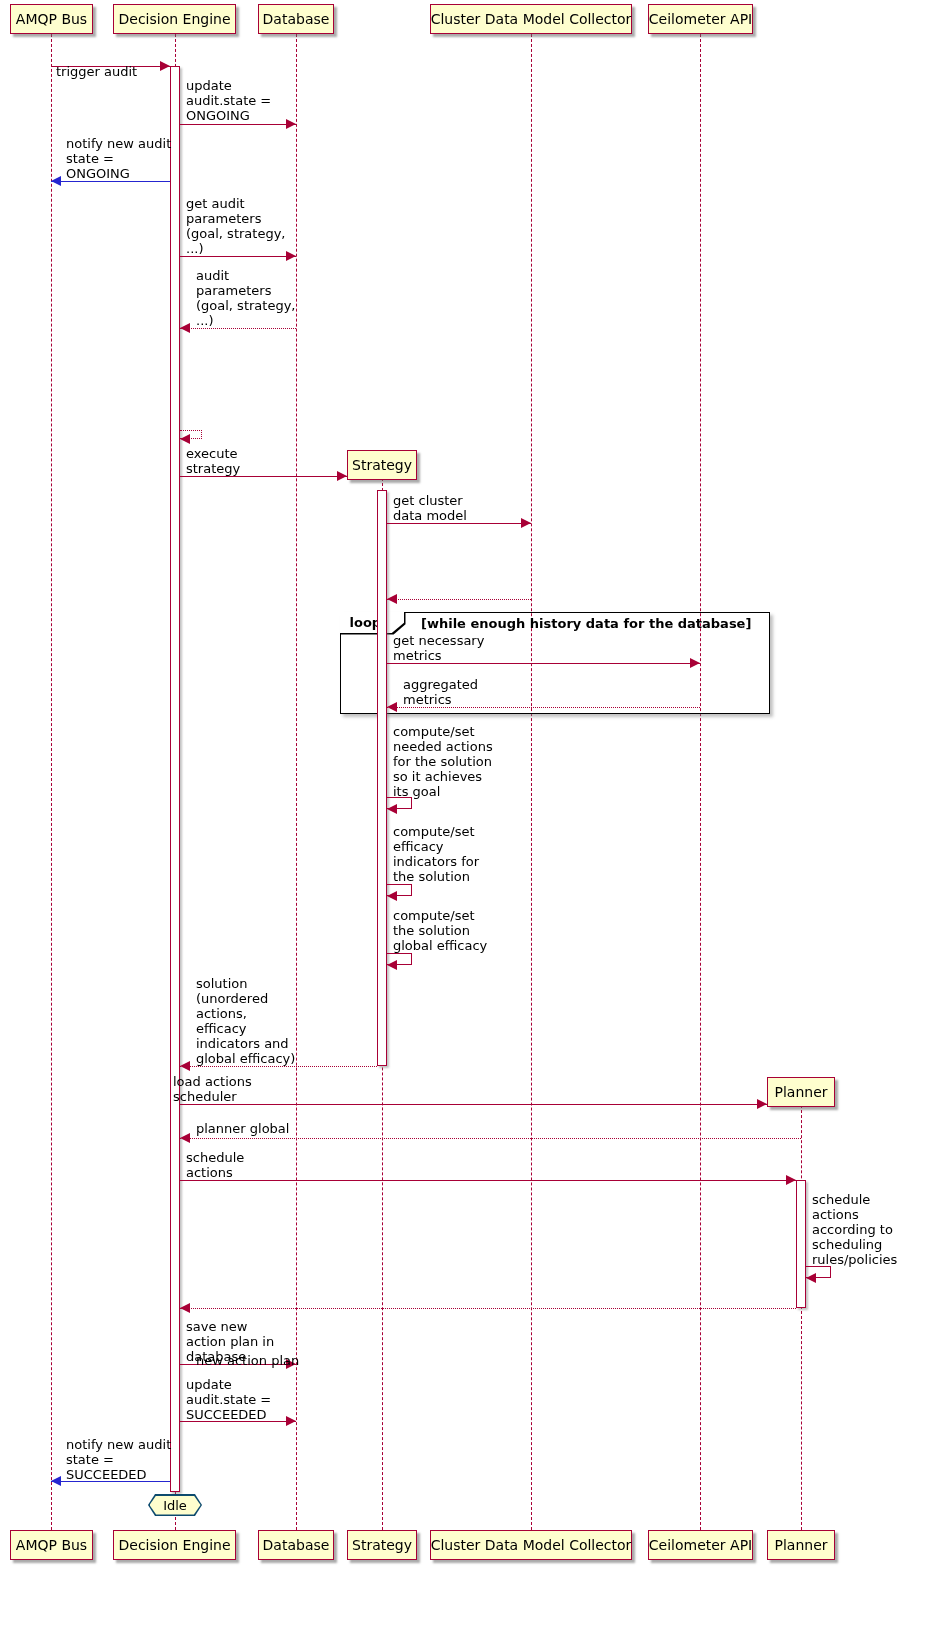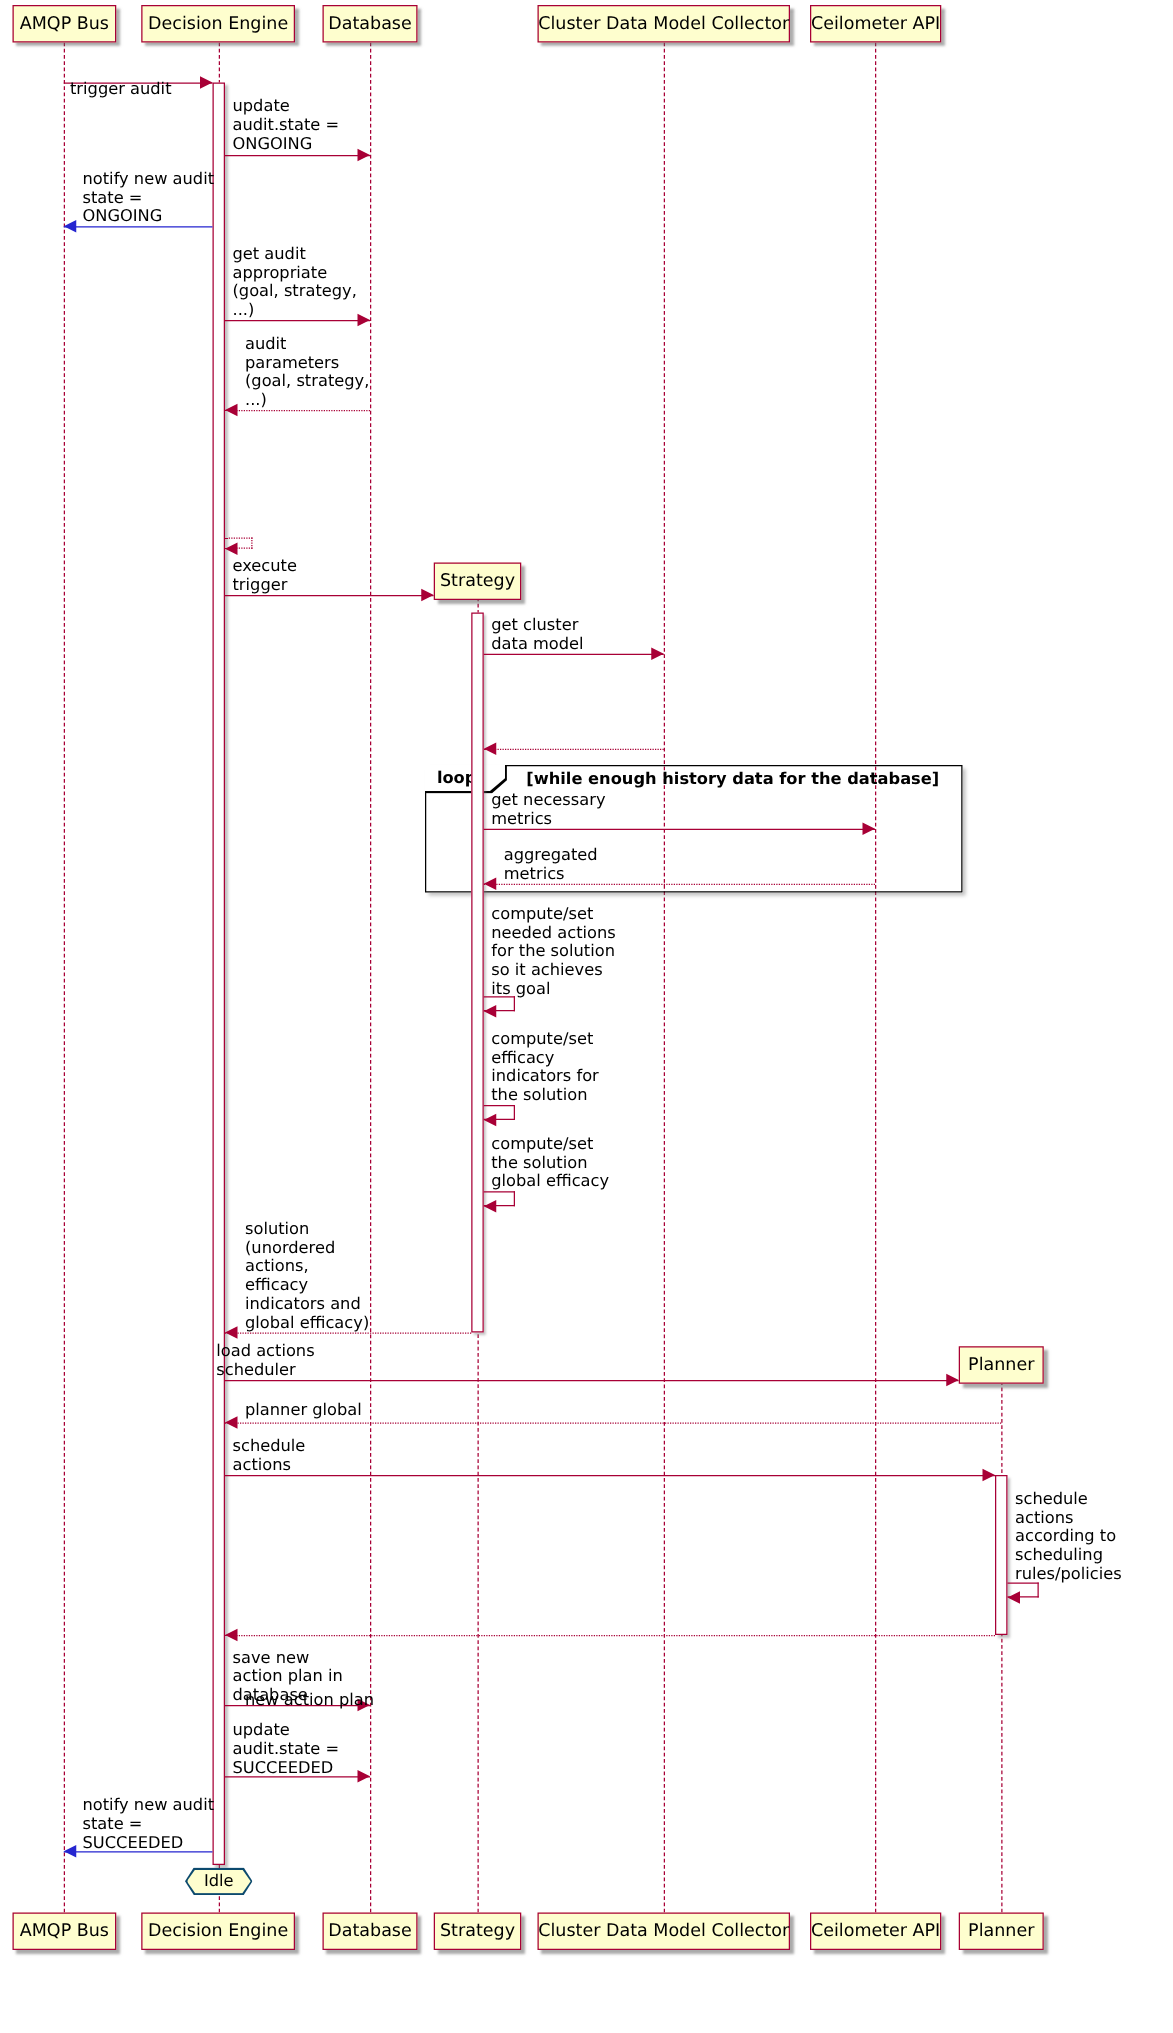--- a/index.html
+++ b/index.html
@@ -93,38 +93,38 @@
   <div class="line" style="left:180px;top:124px;width:116px"></div>
   <div class="head r" style="left:286px;top:119px"></div>
 
   <div class="mlabel" style="left:66px;top:136px;width:120px">notify new audit
 state =
 ONGOING</div>
   <div class="line blue" style="left:51px;top:181px;width:119px"></div>
   <div class="head l bluel" style="left:51px;top:176px"></div>
 
   <div class="mlabel" style="left:186px;top:196px;width:120px">get audit
-appropriate
+parameters
 (goal, strategy,
 ...)</div>
   <div class="line" style="left:180px;top:256px;width:116px"></div>
   <div class="head r" style="left:286px;top:251px"></div>
 
   <div class="mlabel" style="left:196px;top:268px;width:120px">audit
 parameters
 (goal, strategy,
 ...)</div>
   <div class="line dotted" style="left:180px;top:328px;width:116px"></div>
   <div class="head l" style="left:180px;top:323px"></div>
 
   <div class="selfloop dotted" style="left:180px;top:430px;width:22px;height:9px"></div>
   <div class="head l" style="left:180px;top:434px"></div>
 
   <div class="mlabel" style="left:186px;top:446px;width:130px">execute
-trigger</div>
+strategy</div>
   <div class="line" style="left:180px;top:476px;width:167px"></div>
   <div class="head r" style="left:337px;top:471px"></div>
 
   <div class="mlabel" style="left:393px;top:493px;width:120px">get cluster
 data model</div>
   <div class="line" style="left:387px;top:523px;width:144px"></div>
   <div class="head r" style="left:521px;top:518px"></div>
 
   <div class="line dotted" style="left:387px;top:599px;width:144px"></div>
   <div class="head l" style="left:387px;top:594px"></div>

